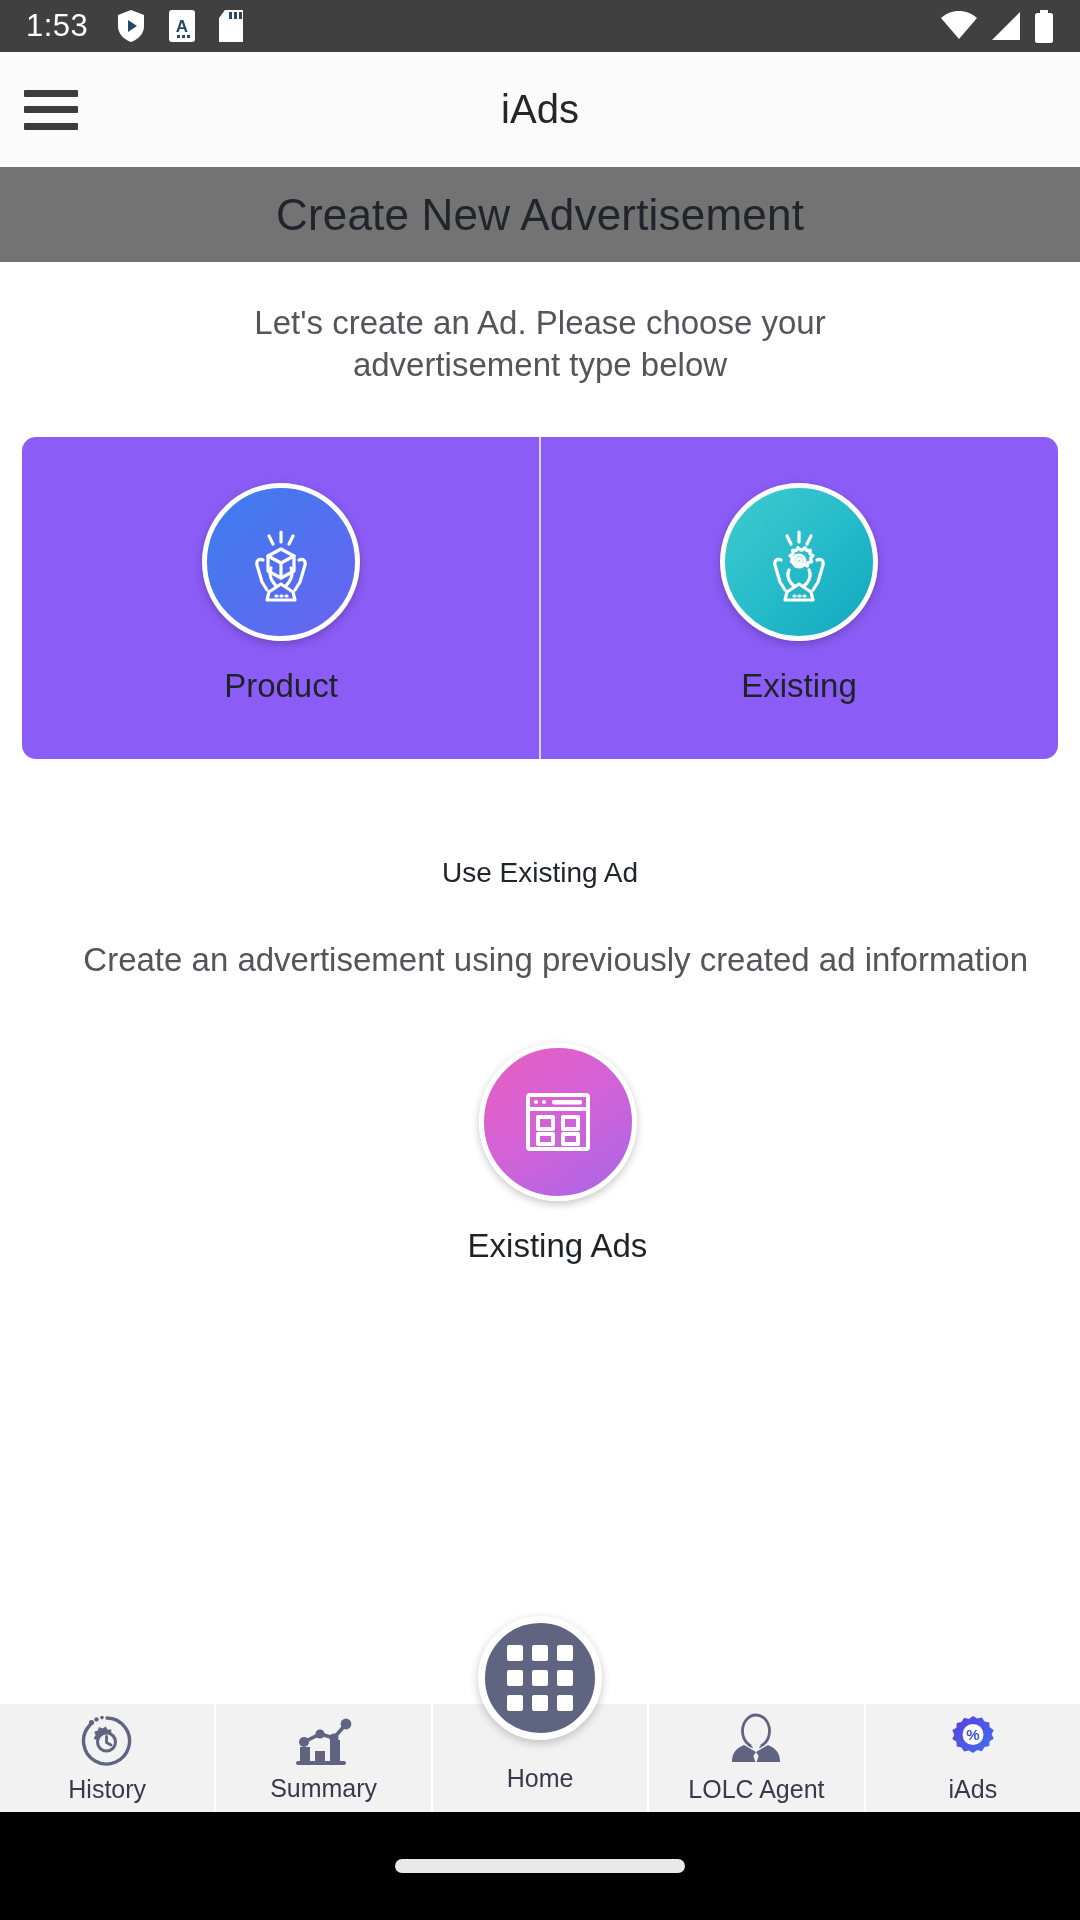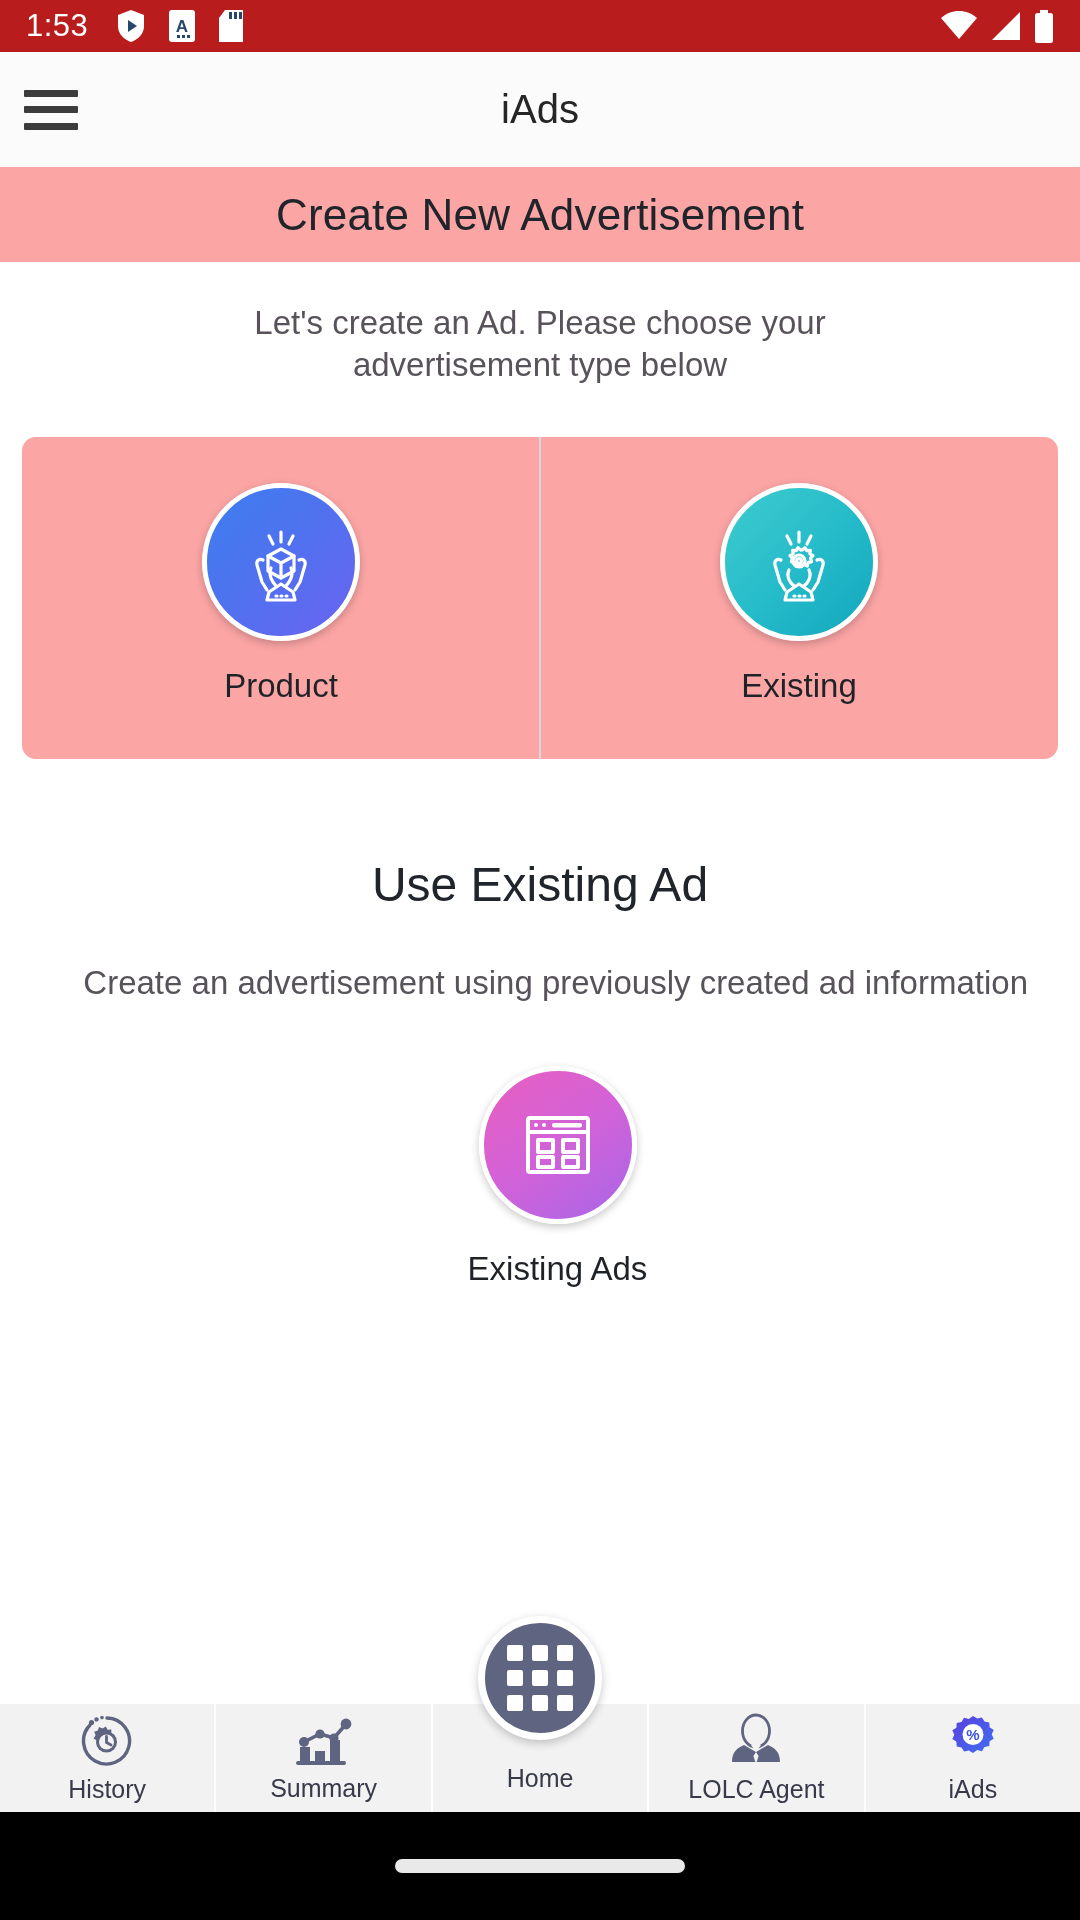--- a/index.html
+++ b/index.html
@@ -6,21 +6,21 @@
   html, body {
     width:1080px; height:1920px;
     background:#ffffff;
     font-family:"Liberation Sans", sans-serif;
     overflow:hidden;
   }
   #screen { position:relative; width:1080px; height:1920px; background:#fff; }
 
   
   .statusbar{
-    height:52px; background:#b91c1c; color:#fff;
+    height:52px; background:#404040; color:#fff;
     display:flex; align-items:center; padding:0 26px;
   }
   .sb-time{ font-size:31px; letter-spacing:.5px; }
   .sb-left-icons{ display:flex; align-items:center; gap:22px; margin-left:28px; }
   .sb-right{ margin-left:auto; display:flex; align-items:center; gap:12px; }
   .sb-icon{ display:block; }
 
   
   .appbar{
     height:115px; background:#fbfbfc; position:relative;
@@ -31,34 +31,34 @@
     width:54px; height:40px; display:flex; flex-direction:column;
     justify-content:space-between; cursor:pointer;
   }
   .hamburger span{ display:block; height:7px; border-radius:1px; background:#3c3c3c; }
   .appbar-title{
     width:100%; text-align:center; font-size:40px; color:#262626; font-weight:400;
   }
 
   
   .titleband{
-    height:95px; background:#fca5a5;
+    height:95px; background:#737373;
     display:flex; align-items:center; justify-content:center;
   }
   .titleband h1{ font-size:44px; font-weight:400; color:#20242b; letter-spacing:.2px; }
 
   
   .subtitle{
     margin-top:40px; text-align:center; font-size:33px; line-height:1.26;
     color:#58525a; padding:0 150px;
   }
 
   
   .typecard{
-    margin:52px 22px 0 22px; height:322px; background:#fca5a5;
+    margin:52px 22px 0 22px; height:322px; background:#8b5cf6;
     border-radius:14px; display:flex; position:relative;
   }
   .typecard .divider{
     position:absolute; left:50%; top:0; width:2px; height:100%;
     background:#d8d8dc; transform:translateX(-50%);
   }
   .typecell{
     flex:1; display:flex; flex-direction:column; align-items:center;
     justify-content:center; cursor:pointer; padding-bottom:8px;
   }
@@ -67,21 +67,21 @@
     display:flex; align-items:center; justify-content:center;
     border:5px solid #ffffff;
     box-shadow:0 3px 9px rgba(0,0,0,.22);
   }
   .c-product{ background:linear-gradient(135deg,#3d7ef0 0%,#4f72ef 45%,#6a63f1 100%); }
   .c-service{ background:linear-gradient(135deg,#3ecbcf 0%,#27bcca 50%,#11a6bd 100%); }
   .typelabel{ margin-top:26px; font-size:33px; color:#1f2328; }
 
   
   .sec-title{
-    margin-top:98px; text-align:center; font-size:48px; color:#20242b; font-weight:400;
+    margin-top:98px; text-align:center; font-size:28px; color:#20242b; font-weight:400;
   }
   .sec-desc{
     margin-top:50px; text-align:right; font-size:33px; line-height:1.26;
     color:#58525a; padding:0 52px;
   }
   .existing-wrap{
     margin-top:62px; display:flex; flex-direction:column; align-items:center; cursor:pointer;padding-left:35px;
   }
   .c-existing{
     width:158px; height:158px;

